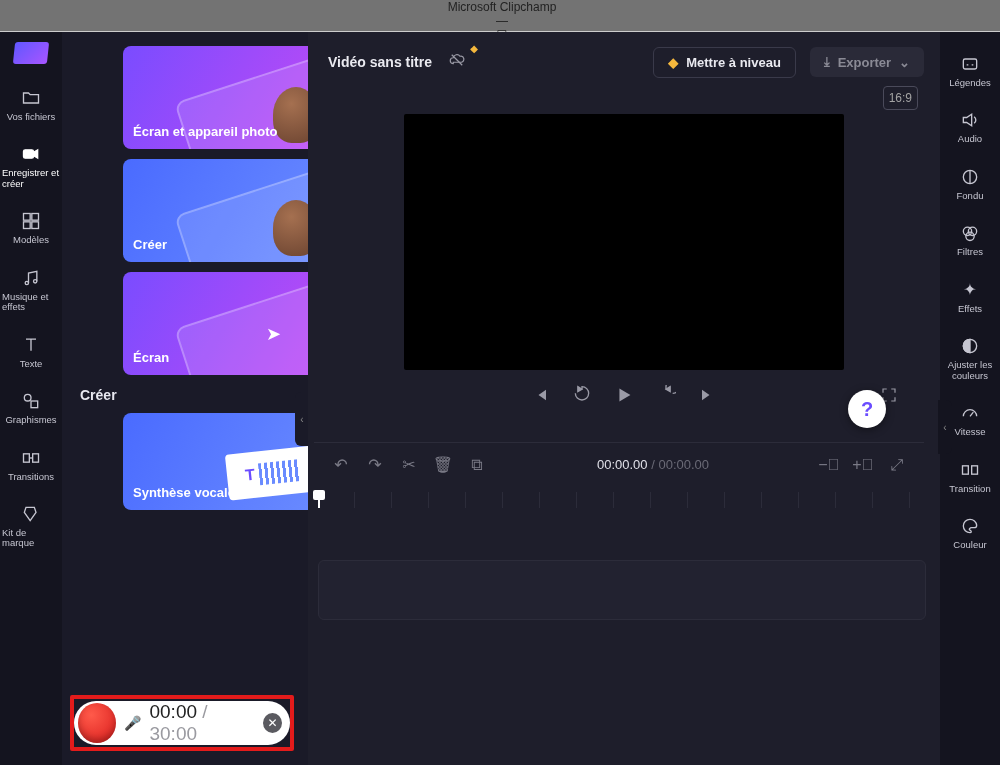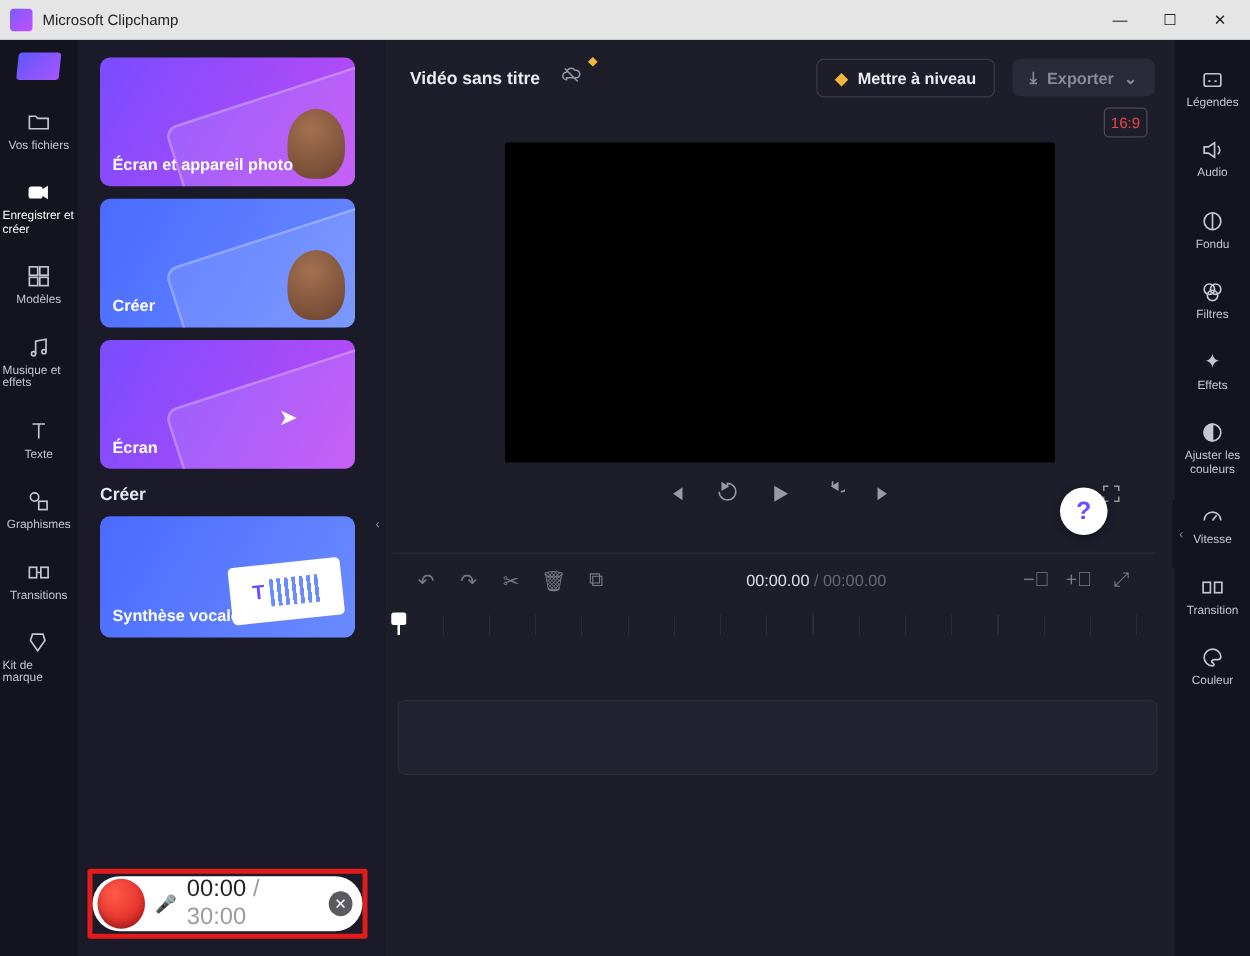--- a/index.html
+++ b/index.html
@@ -1,19 +1,19 @@
 <!DOCTYPE html>
 <html><head>
 <meta charset="utf-8">
 <style>
 * { box-sizing: border-box; margin: 0; padding: 0; font-family: "Segoe UI", Arial, sans-serif; }
 body { width: 1000px; height: 765px; background: #0f0f1a; overflow: hidden; position: relative; }
 
 
-.titlebar { height: 32px; background: #e5e5e5; display: flex; align-items: center; padding: 0 4px 0 8px; border-bottom: 1px solid #ccc; }
+.titlebar { height: 32px; background: #737373; display: flex; align-items: center; padding: 0 4px 0 8px; border-bottom: 1px solid #ccc; flex-direction: column; }
 .titlebar .app-icon { width: 18px; height: 18px; margin-right: 8px; background: linear-gradient(135deg, #7b5cff, #c44fff); border-radius: 3px; }
 .titlebar .title { font-size: 12px; color: #222; }
 .titlebar .spacer { flex: 1; }
 .winbtn { width: 40px; height: 28px; display: flex; align-items: center; justify-content: center; color: #222; font-size: 12px; }
 
 
 .app { display: flex; height: calc(765px - 32px); }
 
 
 .leftnav { width: 62px; background: #14141f; display: flex; flex-direction: column; align-items: center; padding-top: 10px; gap: 10px; }
@@ -21,21 +21,21 @@
 .nav-item.active { color: #fff; }
 .nav-item .ic { width: 20px; height: 20px; margin-bottom: 4px; display: flex; align-items: center; justify-content: center; }
 .nav-item svg { stroke: #c6c6d1; fill: none; stroke-width: 1.6; }
 .nav-item.active svg { stroke: #fff; fill: #fff; }
 .logo { width: 34px; height: 22px; background: linear-gradient(135deg, #6157ff, #a855ff); border-radius: 3px; margin-bottom: 8px; transform: skewX(-6deg); }
 
 
 .panel { width: 246px; background: #1a1a28; padding: 14px 10px 0 18px; position: relative; }
 .panel h3 { color: #e8e8f0; font-size: 14px; font-weight: 600; margin-bottom: 10px; }
 .panel .section2 { margin-top: 12px; }
-.card { width: 204px; height: 103px; border-radius: 8px; margin-bottom: 10px; position: relative; overflow: hidden; background: linear-gradient(120deg, #7a4cff, #c04af5); display: flex; align-items: flex-end; }
+.card { width: 204px; height: 103px; border-radius: 8px; margin-bottom: 10px; position: relative; overflow: hidden; background: linear-gradient(120deg, #7a4cff, #c04af5); display: flex; align-items: flex-end; margin-left: 43px; }
 .card .lbl { color: #fff; font-size: 13px; font-weight: 600; padding: 10px 10px; z-index: 2; }
 .card.blue { background: linear-gradient(120deg, #4a6bff, #6a8bff); }
 .card.small { height: 97px; }
 .card .screen { position: absolute; right: -30px; bottom: -35px; width: 170px; height: 110px; border-radius: 10px; background: rgba(255,255,255,0.12); border: 2px solid rgba(255,255,255,0.25); transform: rotate(-18deg); }
 .card .face { position: absolute; right: 8px; bottom: 6px; width: 46px; height: 56px; border-radius: 50% 50% 40% 40%; background: radial-gradient(circle at 40% 30%, #a57050, #6b4330); }
 .card .tts { position: absolute; right: 10px; bottom: 14px; width: 90px; height: 46px; background: #fff; border-radius: 4px; display:flex; align-items:center; justify-content:center; gap:4px; transform: rotate(-6deg); }
 .card .tts .t { color:#6a4cff; font-weight:bold; font-size:16px; }
 .card .tts .wave { width:40px; height:22px; background: repeating-linear-gradient(90deg,#6a8bff 0 3px,transparent 3px 6px); }
 .card .cursor { position:absolute; right:46px; bottom:30px; color:#fff; font-size:18px; }
 .collapse-tab { position: absolute; right: -1px; top: 360px; width: 14px; height: 54px; background: #1a1a28; border-radius: 6px 0 0 6px; display:flex; align-items:center; justify-content:center; color:#888; font-size:10px;}
@@ -48,21 +48,21 @@
 .vtitle { color: #eaeaf0; font-size: 14px; font-weight: 600; }
 .cloud-ic { color: #aaa; position:relative; }
 .cloud-ic .gem { position:absolute; top:-8px; right:-10px; font-size:10px; color:#f5b83d; }
 .topbar .spacer { flex:1; }
 .btn-outline { display:flex; align-items:center; gap:8px; border:1px solid #3a3a4a; border-radius:6px; padding: 7px 14px; color:#eaeaf0; font-size:13px; font-weight:600; }
 .btn-outline .gem2 { color:#f5b83d; font-size:13px; }
 .btn-export { display:flex; align-items:center; gap:8px; background:#2a2a38; border-radius:6px; padding: 7px 14px; color:#8a8a95; font-size:13px; font-weight:600; }
 
 
 .preview-wrap { flex: 0 0 auto; display:flex; flex-direction:column; align-items:center; padding: 0 16px; position:relative; }
-.ratio-badge { position:absolute; right:22px; top: -6px; border:1px solid #4a4a5a; color:#ef4444; font-size:12px; padding:4px 5px; border-radius:4px; }
+.ratio-badge { position:absolute; right:22px; top: -6px; border:1px solid #4a4a5a; color:#a3a3a3; font-size:12px; padding:4px 5px; border-radius:4px; }
 .preview { width: 440px; height: 256px; background: #000; margin-top: 22px; border-radius:2px; }
 
 
 .playctrl { display:flex; align-items:center; justify-content:center; gap:20px; margin-top: 14px; width: 100%; position:relative; padding-bottom: 18px;}
 .playctrl .pc { color:#9a9aa6; width:22px; height:22px; display:flex; align-items:center; justify-content:center; }
 .playctrl .fs { position:absolute; right: 24px; color:#9a9aa6; }
 .helpfab { position:absolute; right: 38px; bottom: -4px; width:38px; height:38px; border-radius:50%; background:#fff; color:#6a4cff; font-weight:bold; font-size:20px; display:flex; align-items:center; justify-content:center; box-shadow:0 2px 8px rgba(0,0,0,0.4);}
 
 
 .tl-toolbar { height: 44px; width: calc(100% - 22px); margin: 18px 0 0 6px; border-top:1px solid #2c2c3a; display:flex; align-items:center; padding: 0 18px; gap: 16px; }

